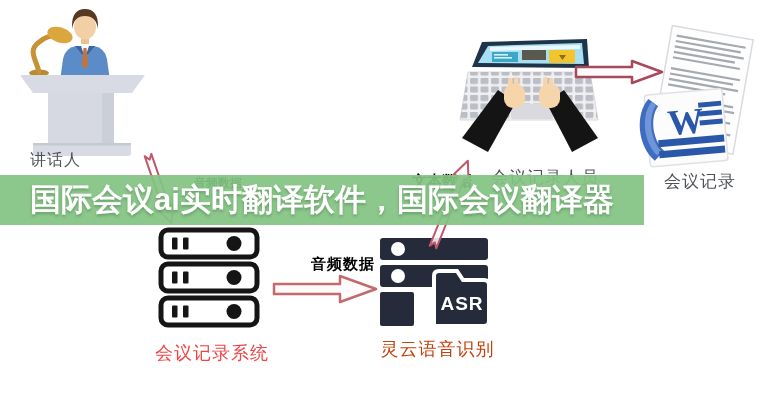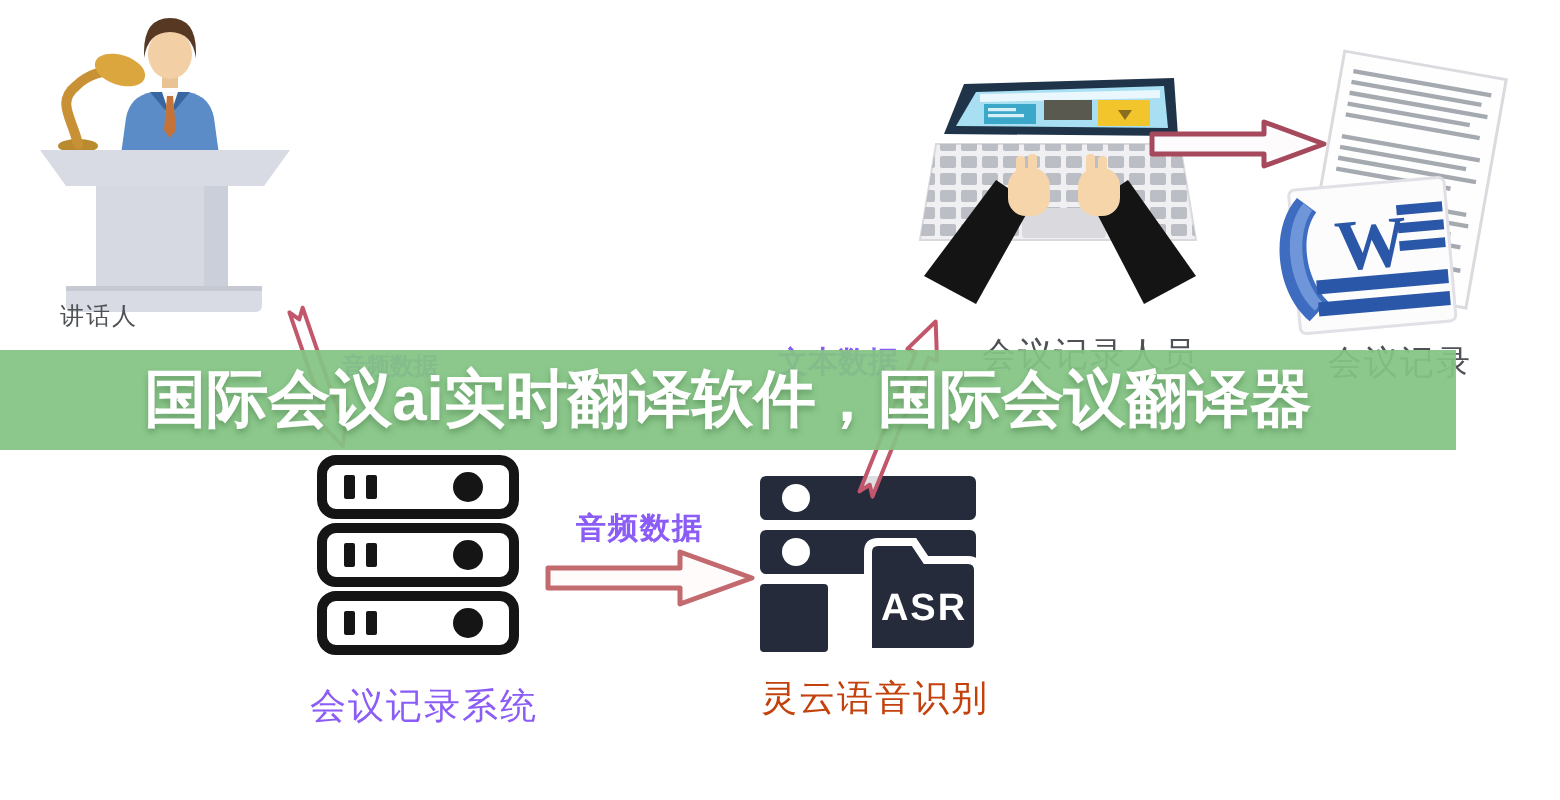--- a/index.html
+++ b/index.html
@@ -2,31 +2,31 @@
 <html><head>
 <meta charset="utf-8">
 <style>
   html,body{margin:0;padding:0;background:#ffffff;}
   .stage{
     position:relative;width:780px;height:400px;overflow:hidden;background:#ffffff;
     font-family:"Liberation Sans","DejaVu Sans",sans-serif;
   }
   .abs{position:absolute;}
   .lbl{position:absolute;white-space:nowrap;color:#4e5256;z-index:1;}
-  .lbl-speaker{left:30px;top:150px;font-size:12px;letter-spacing:1px;}
+  .lbl-speaker{left:30px;top:150px;font-size:16px;letter-spacing:1px;}
   .lbl-recorder{left:491px;top:166px;font-size:17px;letter-spacing:1px;}
   .lbl-minutes{left:664px;top:170px;font-size:17px;letter-spacing:1px;}
-  .lbl-system{left:150px;top:341px;width:124px;text-align:center;font-size:18px;letter-spacing:1px;color:#8b5cf6;}
+  .lbl-system{left:150px;top:341px;width:124px;text-align:center;font-size:18px;letter-spacing:1px;color:#ef4444;}
   .lbl-asr{left:375px;top:338px;width:125px;text-align:center;font-size:18px;line-height:22px;letter-spacing:1px;color:#c2410c;}
-  .edge-lbl{position:absolute;white-space:nowrap;color:#8b5cf6;z-index:1;font-weight:bold;}
+  .edge-lbl{position:absolute;white-space:nowrap;color:#000000;z-index:1;font-weight:bold;margin-left:23px;}
   .edge-audio-top{left:171px;top:175px;font-size:12px;}
   .edge-text{left:389px;top:172px;font-size:15px;}
   .edge-audio-bottom{left:288px;top:255px;font-size:15px;letter-spacing:1px;}
   .banner{
-    position:absolute;left:0;top:175px;width:728px;height:50px;
+    position:absolute;left:0;top:175px;width:644px;height:50px;
     background:rgba(131,196,131,0.93);z-index:5;
     display:flex;align-items:center;justify-content:center;
   }
   .banner-text{
     color:#ffffff;font-size:31px;font-weight:bold;letter-spacing:0px;
     text-shadow:0 2px 3px rgba(60,110,60,0.45);
   }
   svg{display:block;}
   .z1{z-index:1;} .z2{z-index:2;}
 </style>

